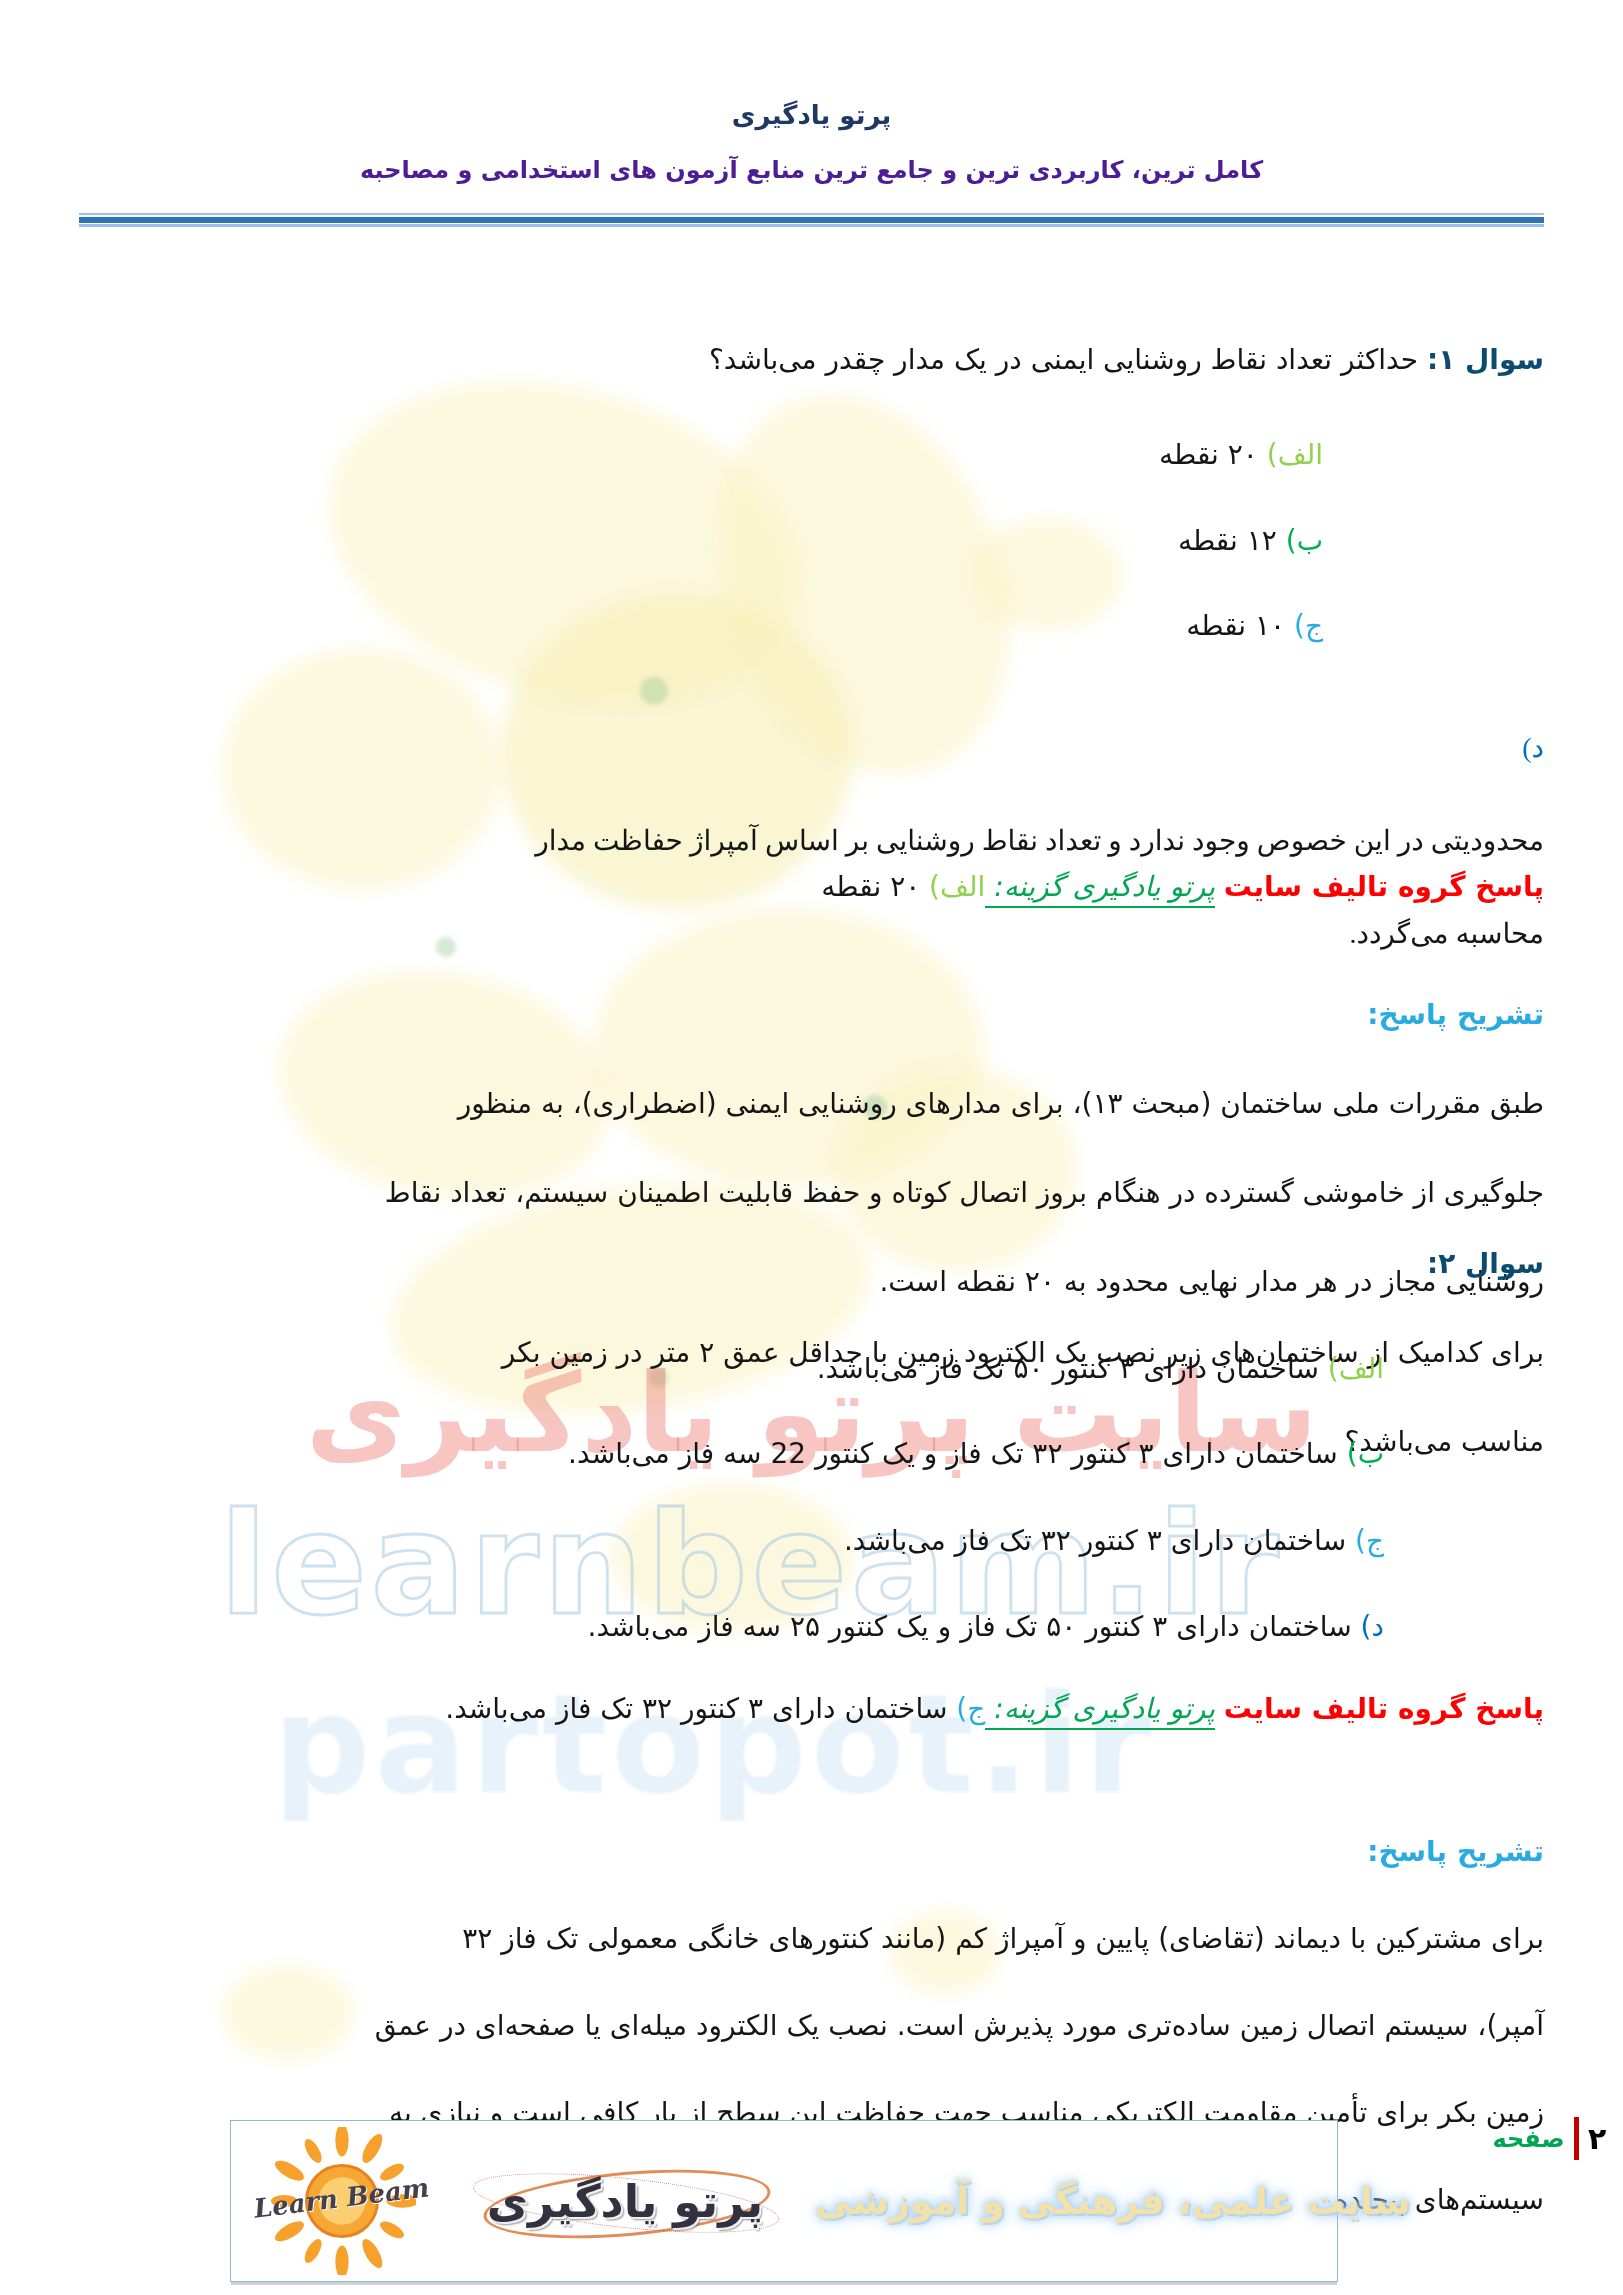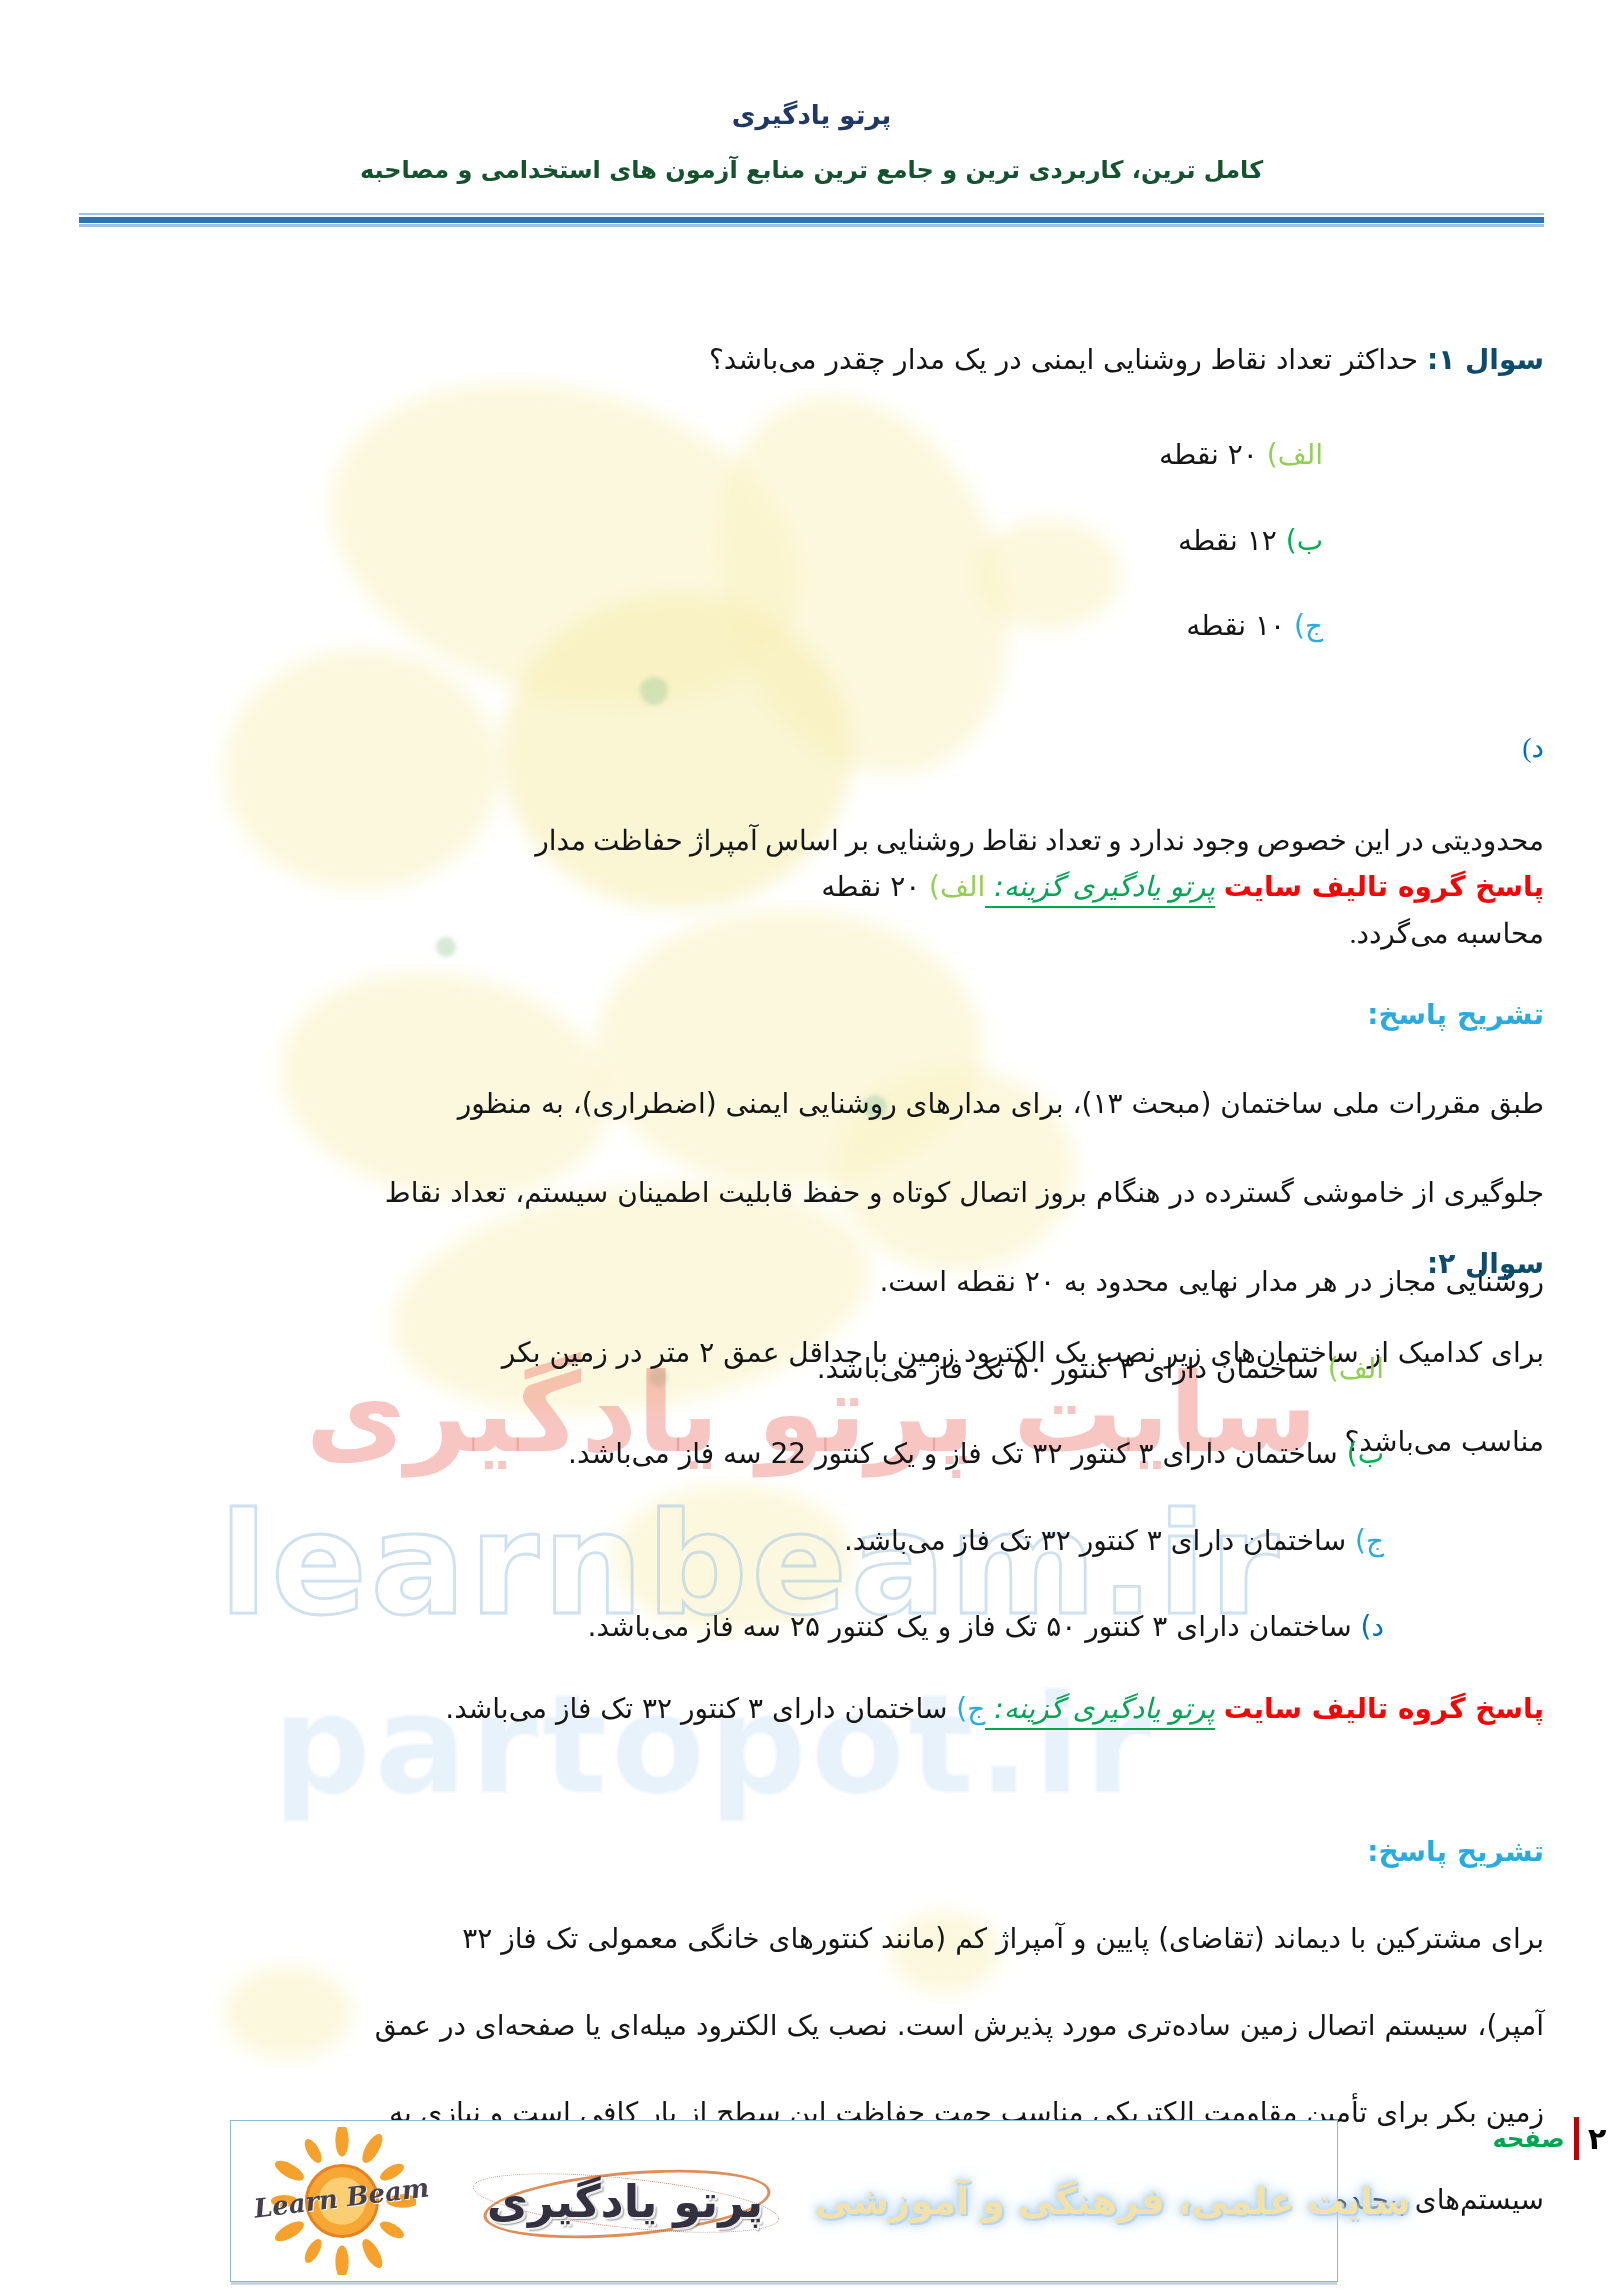--- a/index.html
+++ b/index.html
@@ -32,21 +32,21 @@
            -webkit-text-stroke:2.8px rgba(165,200,226,0.55);}
   .wm-url2{top:1665px;right:195px;font-size:137px;color:rgba(203,227,244,0.45);
            -webkit-text-stroke:1.9px rgba(245,250,255,0.9);}
   
   .abs{position:absolute;left:79px;right:79px;z-index:2;}
   .fa{direction:rtl;}
   .center{text-align:center;}
   .right{text-align:right;}
   .just{text-align:justify;white-space:pre-line;}
   .brand{top:100px;font-size:26px;font-weight:bold;color:#1F3864;}
-  .tagline{top:156px;font-size:24px;font-weight:bold;color:#14532d;}
+  .tagline{top:156px;font-size:24px;font-weight:bold;color:#4c1d95;}
   .rule{top:213px;height:14px;background:linear-gradient(to bottom,
         #9cc2e5 0,#9cc2e5 1.9px,#ffffff 1.9px,#ffffff 3.7px,#2e74b5 3.7px,#2e74b5 10.2px,
         #ffffff 10.2px,#ffffff 11px,#9cc2e5 11px,#9cc2e5 14px);}
   .title{top:237px;font-size:35px;color:#FF0000;}
   .body-line{font-size:28px;color:#151515;line-height:46px;}
   .body-par{font-size:28px;color:#151515;line-height:89px;}
   .q1text{top:337px;}
   .opt{font-size:28px;color:#151515;line-height:46px;}
   .q1opt{padding-right:221px;}
   .q2opt{padding-right:160px;}

